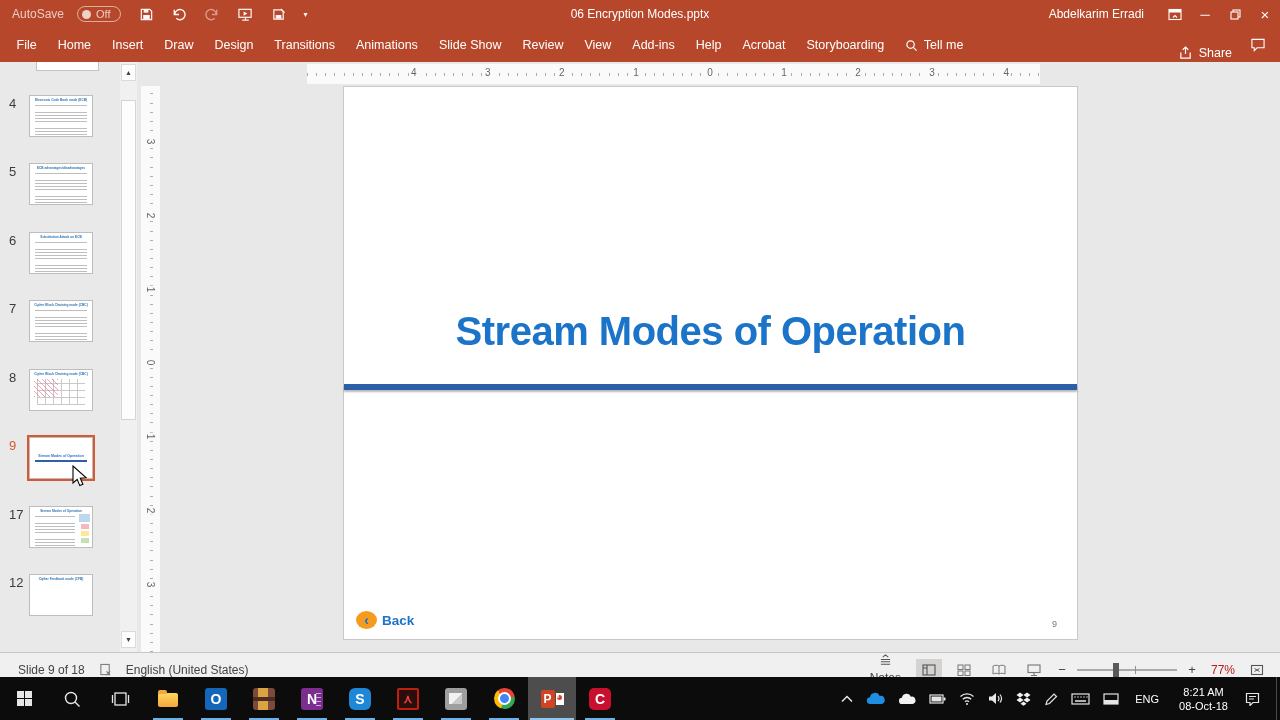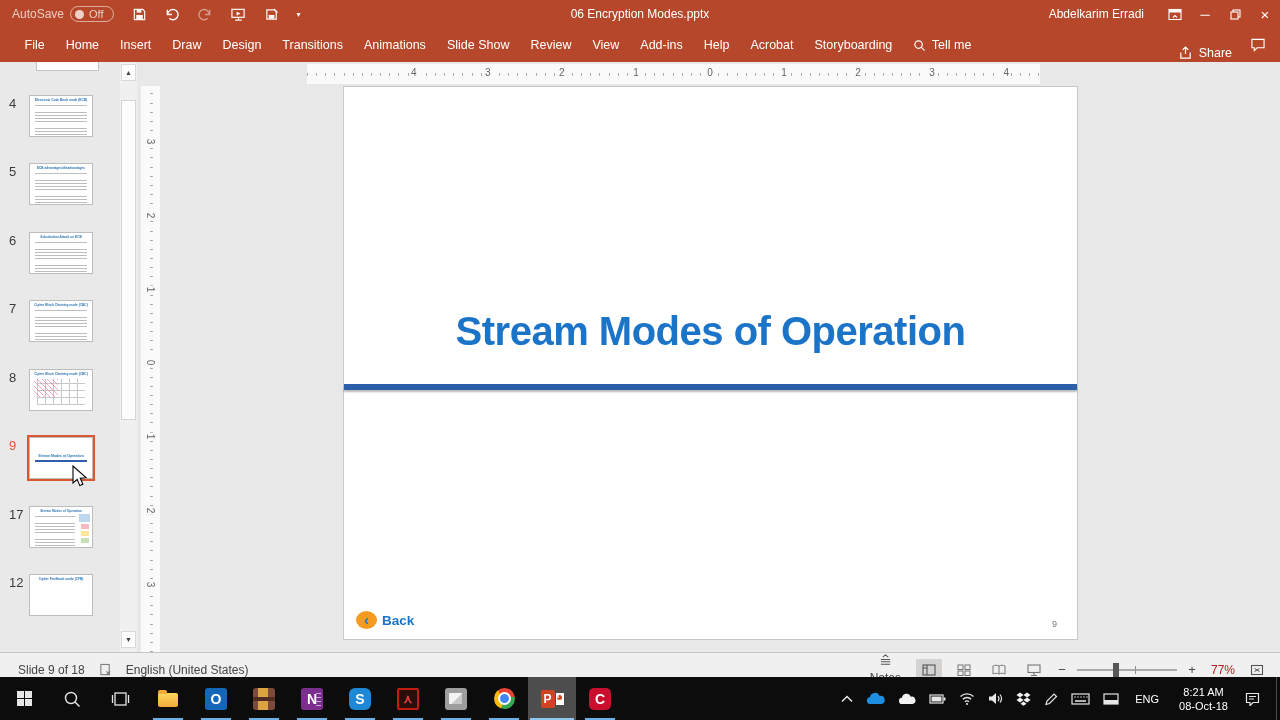--- a/index.html
+++ b/index.html
@@ -10,37 +10,37 @@
   *{box-sizing:border-box;}
   html,body{margin:0;padding:0;}
   body{width:1280px;height:720px;position:relative;overflow:hidden;
        font-family:"Liberation Sans",sans-serif;background:#E8E8E8;
        -webkit-font-smoothing:antialiased;}
   svg{display:block;}
 
   
   .titlebar{position:absolute;left:0;top:0;width:1280px;height:28px;background:var(--red);
             display:flex;align-items:center;color:#fff;font-size:12px;}
-  .autosave{display:flex;align-items:center;gap:6px;margin-left:12px;color:rgba(255,255,255,.72);text-align:center;}
+  .autosave{display:flex;align-items:center;gap:13px;margin-left:12px;color:rgba(255,255,255,.72);text-align:center;}
   .as-pill{display:flex;align-items:center;gap:5px;border:1px solid rgba(255,255,255,.55);
            border-radius:9px;padding:1px 9px 1px 4px;font-size:11px;}
   .as-knob{width:9px;height:9px;border-radius:50%;background:rgba(255,255,255,.75);}
   .qat{display:flex;align-items:center;gap:17px;margin-left:18px;}
   .qat .qbtn{opacity:.95;}
   .qbtn.dim{opacity:.45;}
   .tb-title{position:absolute;left:50%;transform:translateX(-50%);white-space:nowrap;font-size:12px;}
   .tb-right{position:absolute;right:0;top:0;height:28px;display:flex;align-items:center;}
   .tb-user{font-size:12px;margin-right:16px;}
   .winbtn{width:30px;height:28px;display:flex;align-items:center;justify-content:center;font-size:13px;}
   .caret{font-size:8px;opacity:.9;}
 
   
   .ribbon{position:absolute;left:0;top:28px;width:1280px;height:34px;background:var(--red);
           display:flex;align-items:center;color:#fff;}
-  .tabs{display:flex;align-items:center;padding-left:14px;height:34px;}
+  .tabs{display:flex;align-items:center;padding-left:6px;height:34px;}
   .tabs .rtab{padding:0 10.5px;font-size:12.5px;line-height:34px;white-space:nowrap;cursor:default;}
   .tellme{display:flex;align-items:center;gap:6px;font-size:12.5px;margin-left:10px;}
   .rb-right{margin-left:auto;display:flex;align-items:center;gap:18px;padding-right:14px;}
   .share{display:flex;align-items:center;gap:6px;font-size:12.5px;margin-top:16px;}
 
   
   .workspace{position:absolute;left:0;top:62px;width:1280px;height:590px;background:#E8E8E8;}
 
   
   .thumb-panel{position:absolute;left:0;top:0;width:137px;height:590px;background:#E9E9E9;overflow:hidden;}

